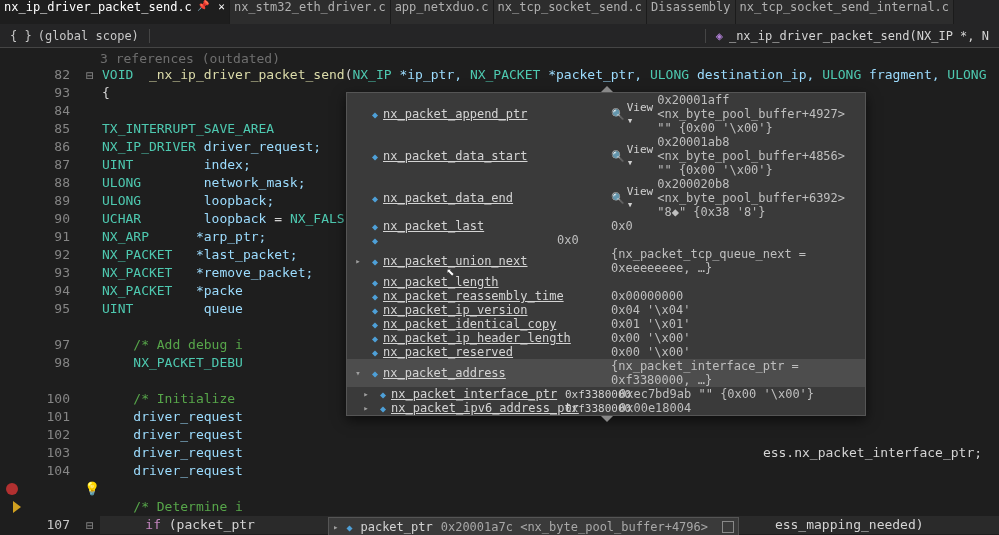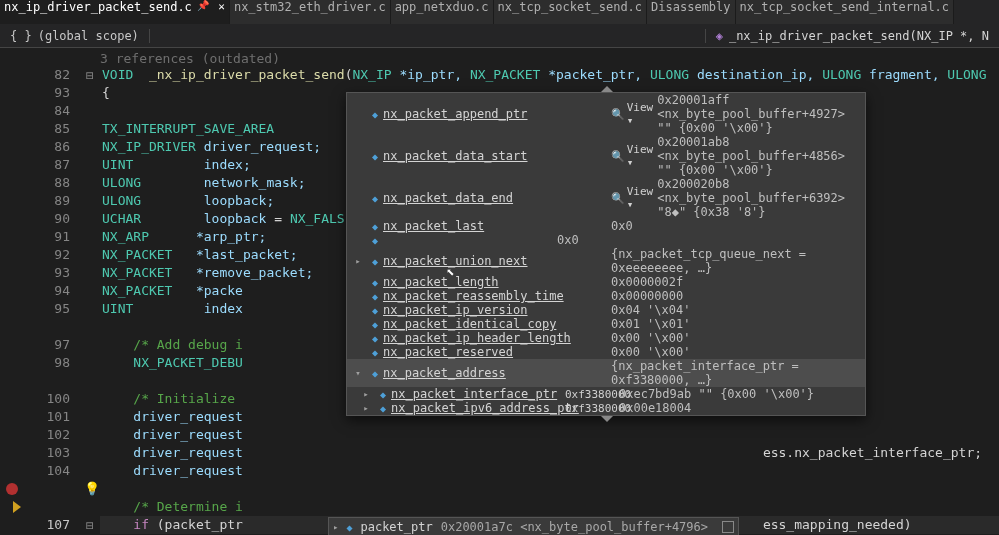--- a/index.html
+++ b/index.html
@@ -120,21 +120,21 @@
     height: 18px;
     line-height: 18px;
     white-space: pre;
     padding-left: 2px;
   }
   .line.currentline { background: #2a2a2a; }
   .t-type { color: var(--keyword-type); margin-top: 35px; }
   .t-func { color: var(--funcname); }
   .t-var  { color: var(--variable); }
   .t-comment { color: var(--comment); }
-  .t-ctrl { color: var(--keyword-ctrl); }
+  .t-ctrl { color: var(--keyword-ctrl); margin-left: 12px; }
   .t-plain { color: var(--fg); }
 
   .bp-dot {
     position: absolute; left: 6px; top: 3px;
     width: 12px; height: 12px; border-radius: 50%;
     background: #b23030;
   }
   .bulb {
     position: absolute; left: 4px; top: 2px;
     width: 14px; height: 14px;
@@ -366,21 +366,21 @@
     <div class="line"><span class="t-type">TX_INTERRUPT_SAVE_AREA</span></div>
     <div class="line"><span class="t-type">NX_IP_DRIVER</span><span class="t-plain"> </span><span class="t-var">driver_request;</span></div>
     <div class="line"><span class="t-type">UINT</span><span class="t-plain">         </span><span class="t-var">index;</span></div>
     <div class="line"><span class="t-type">ULONG</span><span class="t-plain">        </span><span class="t-var">network_mask;</span></div>
     <div class="line"><span class="t-type">ULONG</span><span class="t-plain">        </span><span class="t-var">loopback;</span></div>
     <div class="line"><span class="t-type">UCHAR</span><span class="t-plain">        </span><span class="t-var">loopback</span><span class="t-plain"> = </span><span class="t-type">NX_FALSE</span><span class="t-plain">;</span></div>
     <div class="line"><span class="t-type">NX_ARP</span><span class="t-plain">      </span><span class="t-var">*arp_ptr;</span></div>
     <div class="line"><span class="t-type">NX_PACKET</span><span class="t-plain">   </span><span class="t-var">*last_packet;</span></div>
     <div class="line"><span class="t-type">NX_PACKET</span><span class="t-plain">   </span><span class="t-var">*remove_packet;</span></div>
     <div class="line"><span class="t-type">NX_PACKET</span><span class="t-plain">   </span><span class="t-var">*packe</span></div>
-    <div class="line"><span class="t-type">UINT</span><span class="t-plain">         </span><span class="t-var">index</span></div>
+    <div class="line"><span class="t-type">UINT</span><span class="t-plain">         </span><span class="t-var">queue</span></div>
     <div class="line"></div>
     <div class="line">    <span class="t-comment">/* Add debug i</span></div>
     <div class="line">    <span class="t-type">NX_PACKET_DEBU</span></div>
     <div class="line"></div>
     <div class="line">    <span class="t-comment">/* Initialize</span></div>
     <div class="line">    <span class="t-var">driver_request</span></div>
     <div class="line">    <span class="t-var">driver_request</span></div>
     <div class="line">    <span class="t-var">driver_request</span><span class="t-plain" style="margin-left:520px">ess.nx_packet_interface_ptr;</span></div>
     <div class="line">    <span class="t-var">driver_request</span></div>
     <div class="line"></div>
@@ -445,23 +445,20 @@
             <span class="sub"></span>
             <span class="value">
               <span>{nx_packet_tcp_queue_next = 0xeeeeeeee, …}</span>
             </span>
           </div>
           <div class="tooltip-row">
             <span class="expander"></span>
             <span class="icon">◆</span>
             <span class="name">nx_packet_length</span>
             <span class="sub"></span>
-            <span class="value">
-              <span>0x0000002f</span>
-            </span>
           </div>
           <div class="tooltip-row">
             <span class="expander"></span>
             <span class="icon">◆</span>
             <span class="name">nx_packet_reassembly_time</span>
             <span class="sub"></span>
             <span class="value">
               <span>0x00000000</span>
             </span>
           </div>

